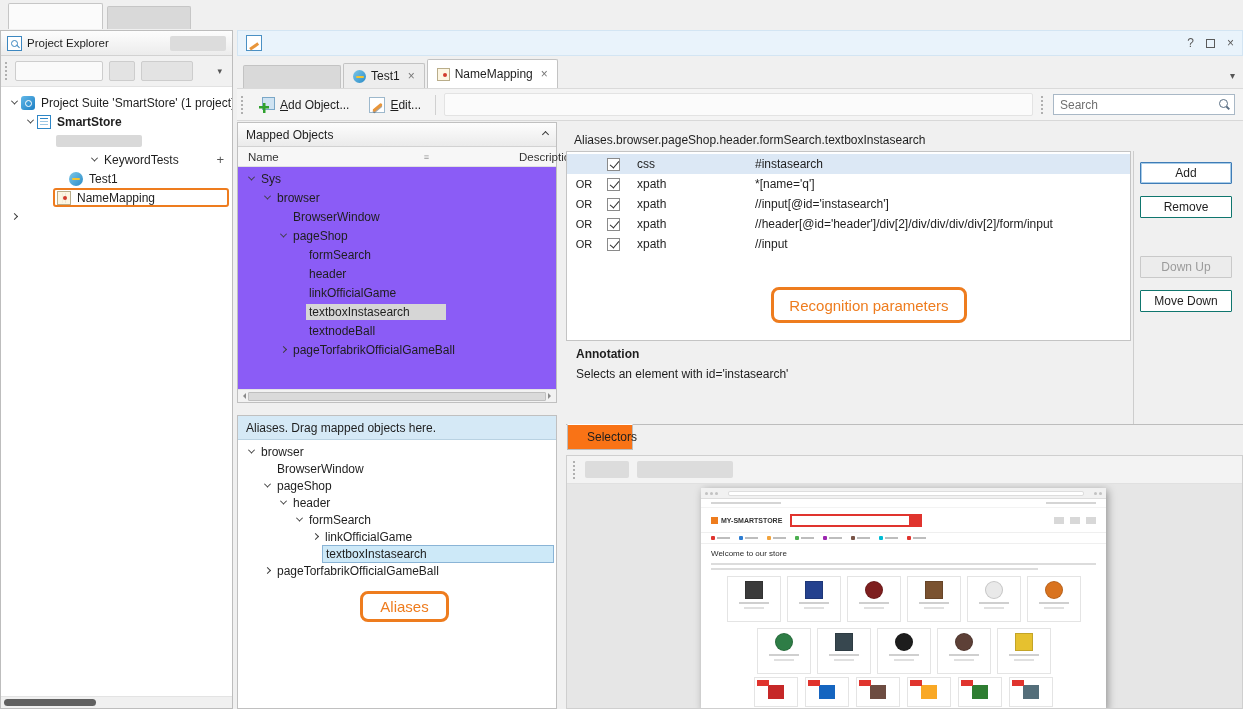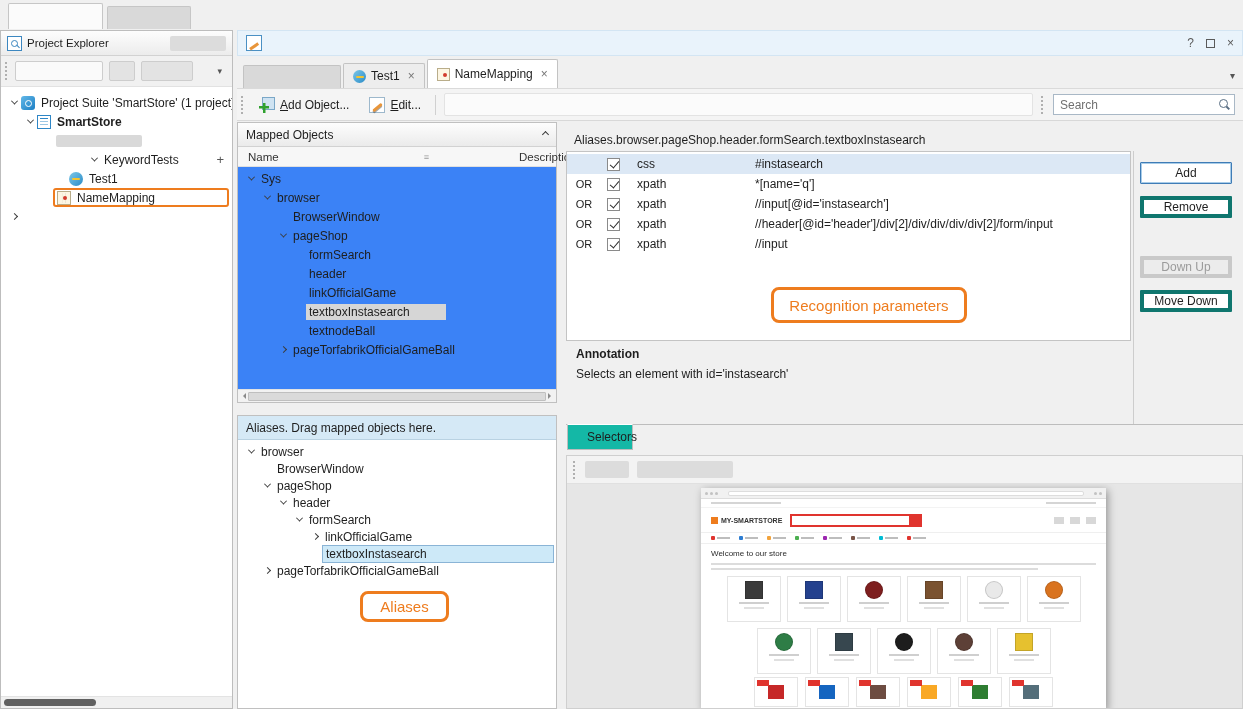--- a/index.html
+++ b/index.html
@@ -84,21 +84,21 @@
 .tb-sep{width:1px;height:20px;background:#d0d0d0;display:inline-block;}
 .tb-long{flex:1;height:23px;background:#fbfbfb;border:1px solid #e3e3e3;border-radius:2px;}
 .search-wrap{margin-left:0;margin-right:4px;position:relative;width:182px;height:21px;flex:0 0 182px;}
 .search-wrap input{width:100%;height:100%;border:1px solid #a9b8c6;padding:0 22px 0 6px;font:12px "Liberation Sans",sans-serif;color:#444;background:#fff;outline:none;}
 .search-wrap input::placeholder{color:#707070;}
 .mag{position:absolute;right:5px;top:4px;width:12px;height:12px;display:inline-block;}
 .mag::before{content:"";position:absolute;left:1px;top:1px;width:7px;height:7px;border:1.5px solid #5a6f84;border-radius:50%;}
 .mag::after{content:"";position:absolute;right:0;bottom:1px;width:4px;height:1.6px;background:#5a6f84;transform:rotate(45deg);}
 
 
-.mapped-panel{position:absolute;left:0;top:122px;width:320px;height:281px;background:#3b82f6;border:1px solid #c0c0c0;display:flex;flex-direction:column;}
+.mapped-panel{position:absolute;left:0;top:122px;width:320px;height:281px;background:#8b5cf6;border:1px solid #c0c0c0;display:flex;flex-direction:column;}
 .mo-header{flex:0 0 24px;background:linear-gradient(#fdfdfd,#ebebeb);border-bottom:1px solid #d2d2d2;display:flex;align-items:center;padding:0 8px;}
 .mo-collapse{margin-left:auto;display:inline-flex;}
 .mo-cols{flex:0 0 20px;background:#f7f7f7;border-bottom:1px solid #e0e0e0;display:flex;align-items:center;font-size:11.5px;color:#333;gap:40px;}
 .col-name{flex:0 0 195px;padding-left:10px;display:flex;align-items:center;}
 .col-menu{margin-left:auto;margin-right:4px;color:#9a9a9a;font-size:9px;}
 .col-div{width:1px;height:14px;background:#d8d8d8;display:inline-block;}
 .col-desc{padding-left:6px;}
 .mo-tree{flex:1;overflow:hidden;padding-top:2px;}
 .mo-hscroll{flex:0 0 13px;background:#f2f2f2;border-top:1px solid #e3e3e3;display:flex;align-items:center;padding:0 2px;}
 .hs-arrow{width:0;height:0;border:3.5px solid transparent;display:inline-block;}
@@ -121,27 +121,27 @@
 .prow.hl{background:#dce8f5;}
 .orcol{flex:0 0 34px;text-align:center;font-size:11px;color:#222;}
 .cbcol{flex:0 0 28px;display:flex;padding-left:6px;}
 .cb{width:13px;height:13px;background:#fff;border:1px solid #8a8a8a;position:relative;display:inline-block;}
 .cb.checked::after{content:"";position:absolute;left:3.5px;top:0.5px;width:4px;height:8px;border-right:1.8px solid #2d2d2d;border-bottom:1.8px solid #2d2d2d;transform:rotate(40deg);}
 .typecol{flex:0 0 126px;padding-left:8px;}
 .valcol{flex:1;overflow:hidden;white-space:nowrap;}
 .recog-callout{left:534px;top:287px;width:196px;height:36px;}
 .vsep{position:absolute;left:896px;top:151px;width:1px;height:273px;background:#cdcdcd;}
 .btncol{position:absolute;left:903px;top:162px;width:92px;display:flex;flex-direction:column;gap:12px;}
-.pbtn{height:22px;background:#fff;border:4px solid #0f766e;font:12px "Liberation Sans",sans-serif;color:#1e1e1e;border-radius:1px;}
+.pbtn{height:22px;background:#fff;border:1px solid #0f766e;font:12px "Liberation Sans",sans-serif;color:#1e1e1e;border-radius:1px;}
 .pbtn.primary{border:1px solid #3f7cb6;box-shadow:inset 0 0 0 1px #a8cce8;}
 .pbtn.disabled{background:#ececec;color:#9b9b9b;border-color:#c9c9c9;}
 .ann-title{position:absolute;left:339px;top:347px;font-weight:bold;}
 .ann-text{position:absolute;left:339px;top:367px;}
 .tabline{position:absolute;left:329px;right:0;top:424px;border-top:1px solid #bdbdbd;}
-.selectors-tab{position:absolute;left:330px;top:424px;width:66px;height:26px;background:#14b8a6;border:1px solid #bdbdbd;border-top:1px solid #fff;display:flex;align-items:center;justify-content:center;padding-left:24px;}
+.selectors-tab{position:absolute;left:330px;top:424px;width:66px;height:26px;background:#f97316;border:1px solid #bdbdbd;border-top:1px solid #fff;display:flex;align-items:center;justify-content:center;padding-left:24px;}
 
 
 .preview-panel{position:absolute;left:329px;top:455px;right:0;bottom:0;border:1px solid #cfcfcf;background:#ededed;display:flex;flex-direction:column;}
 .pv-toolbar{flex:0 0 28px;background:#f3f3f3;border-bottom:1px solid #e0e0e0;display:flex;align-items:center;gap:8px;padding:0 6px;}
 .pv-blob1{width:44px;height:17px;background:#dcdcdc;border-radius:2px;display:inline-block;}
 .pv-blob2{width:96px;height:17px;background:#dcdcdc;border-radius:2px;display:inline-block;}
 .pv-body{flex:1;background:#e6e6e6;position:relative;overflow:hidden;}
 .thumb{position:absolute;left:134px;top:4px;width:405px;height:222px;background:#fff;box-shadow:2px 2px 8px rgba(0,0,0,.35);overflow:hidden;}
 .chromebar{height:11px;background:#f1f1f1;border-bottom:1px solid #ddd;display:flex;align-items:center;padding:0 4px;gap:2px;}
 .cdot{width:3px;height:3px;border-radius:50%;background:#c2c2c2;display:inline-block;}

